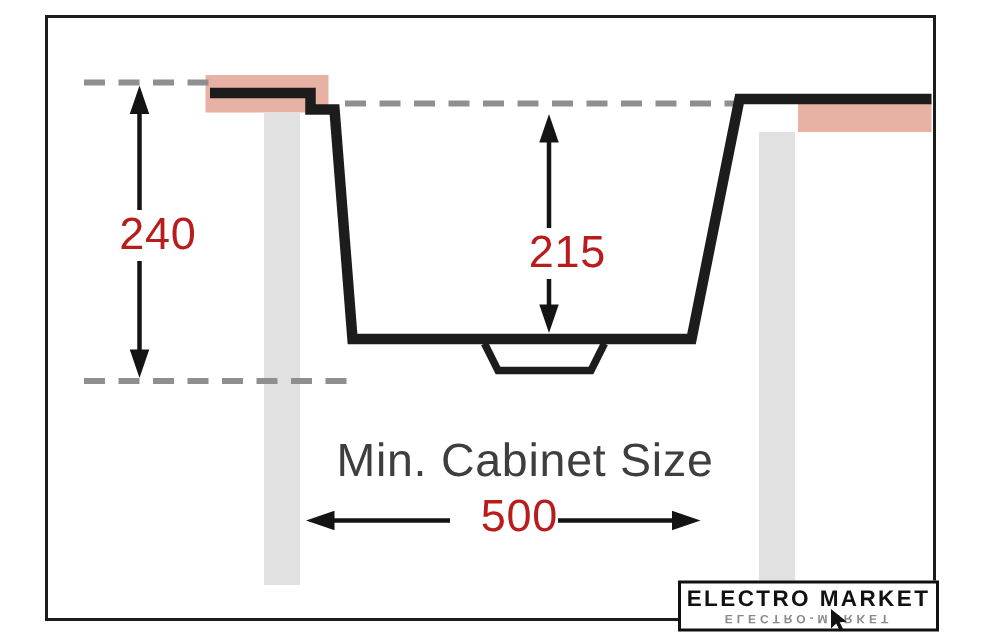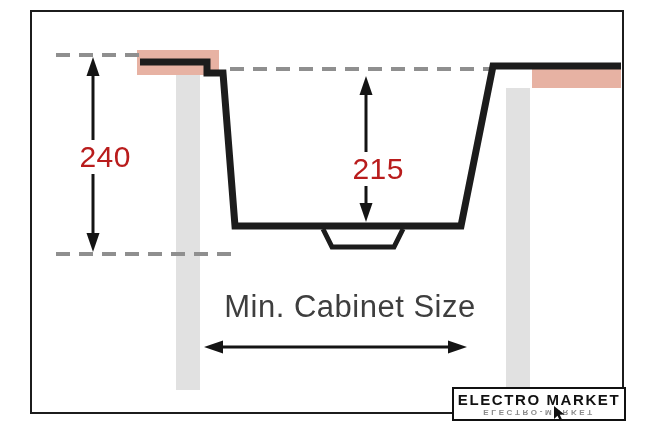--- a/index.html
+++ b/index.html
@@ -80,20 +80,21 @@
     <g>
       <line class="aline" x1="214" y1="347" x2="457" y2="347"></line>
       <polygon class="ahead" points="204,347 223,340.5 223,353.5"></polygon>
       <polygon class="ahead" points="467,347 448,340.5 448,353.5"></polygon>
     </g>
   </svg>
 
   <div id="label-240" class="dim-label">240</div>
   <div id="label-215" class="dim-label">215</div>
   <div id="caption">Min. Cabinet Size</div>
+  <div id="label-500" class="dim-label">500</div>
 
   <div id="logo">
     <div id="logo-title">ELECTRO MARKET</div>
     <div id="logo-sub">ELECTRO-MARKET</div>
     <svg id="logo-cursor" width="13" height="15" viewBox="0 0 13 15">
       <polygon points="1,0 1,13 4.5,9.7 7,15 9.3,13.9 6.8,8.8 11.5,8.5" fill="#111111"></polygon>
     </svg>
   </div>
 
 </div>

